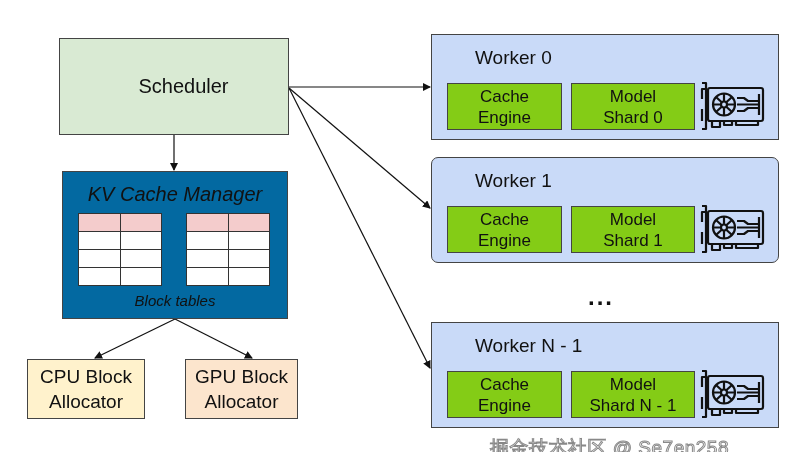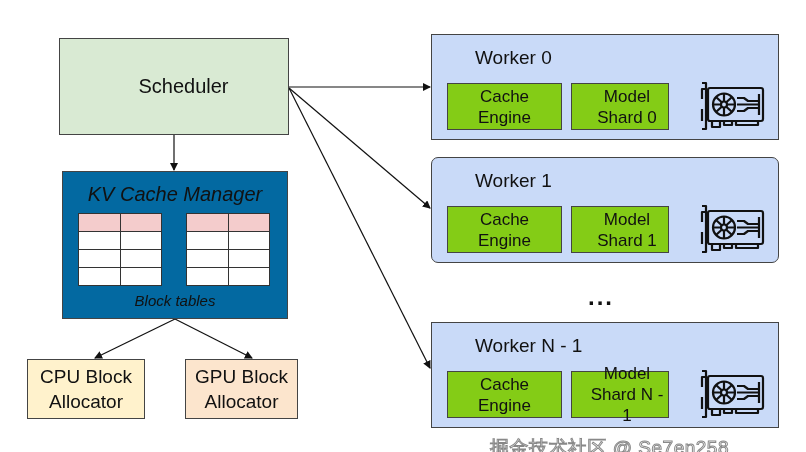--- a/index.html
+++ b/index.html
@@ -16,21 +16,21 @@
   .btable tr.hdr td { background: #f4cccc; }
   #bt1 { left: 15px; } #bt2 { left: 123px; }
   #cpu { left: 27px; top: 359px; width: 118px; height: 60px; background: #fff2cc; font-size: 19px; line-height: 25px; }
   #gpu { left: 185px; top: 359px; width: 113px; height: 60px; background: #fce5cd; font-size: 19px; line-height: 25px; }
   .worker { left: 431px; width: 348px; height: 106px; background: #c9daf8; }
   #w0 { top: 34px; } #w1 { top: 157px; border-radius: 7px; } #w2 { top: 322px; }
   .worker .wtitle { position: absolute; left: 11px; top: 12px; font-size: 19px; margin-left: 32px; }
   .inner { position: absolute; top: 48px; height: 47px; background: #84cc16; border: 1.3px solid #444; box-sizing: border-box;
            font-size: 17px; line-height: 21px; }
   .inner.cache { left: 15px; width: 115px; }
-  .inner.model { left: 139px; width: 98px; padding-left: 14px; }
+  .inner.model { left: 139px; width: 124px; }
   .gpuicon { position: absolute; left: 266px; top: 44px; width: 70px; height: 54px; }
   #dots { position: absolute; left: 588px; top: 283px; font-size: 24px; font-weight: bold; letter-spacing: 2px; }
   #arrows { position: absolute; left: 0; top: 0; width: 806px; height: 452px; pointer-events: none; }
   #watermark { position: absolute; left: 490px; top: 408px; font-size: 19px; color: rgba(255,255,255,0.85);
                -webkit-text-stroke: 1px #888; letter-spacing: 0.5px; white-space: nowrap; margin-top: 27px; }
 </style>
 </head>
 <body>
 
 <svg id="arrows" xmlns="http://www.w3.org/2000/svg">

